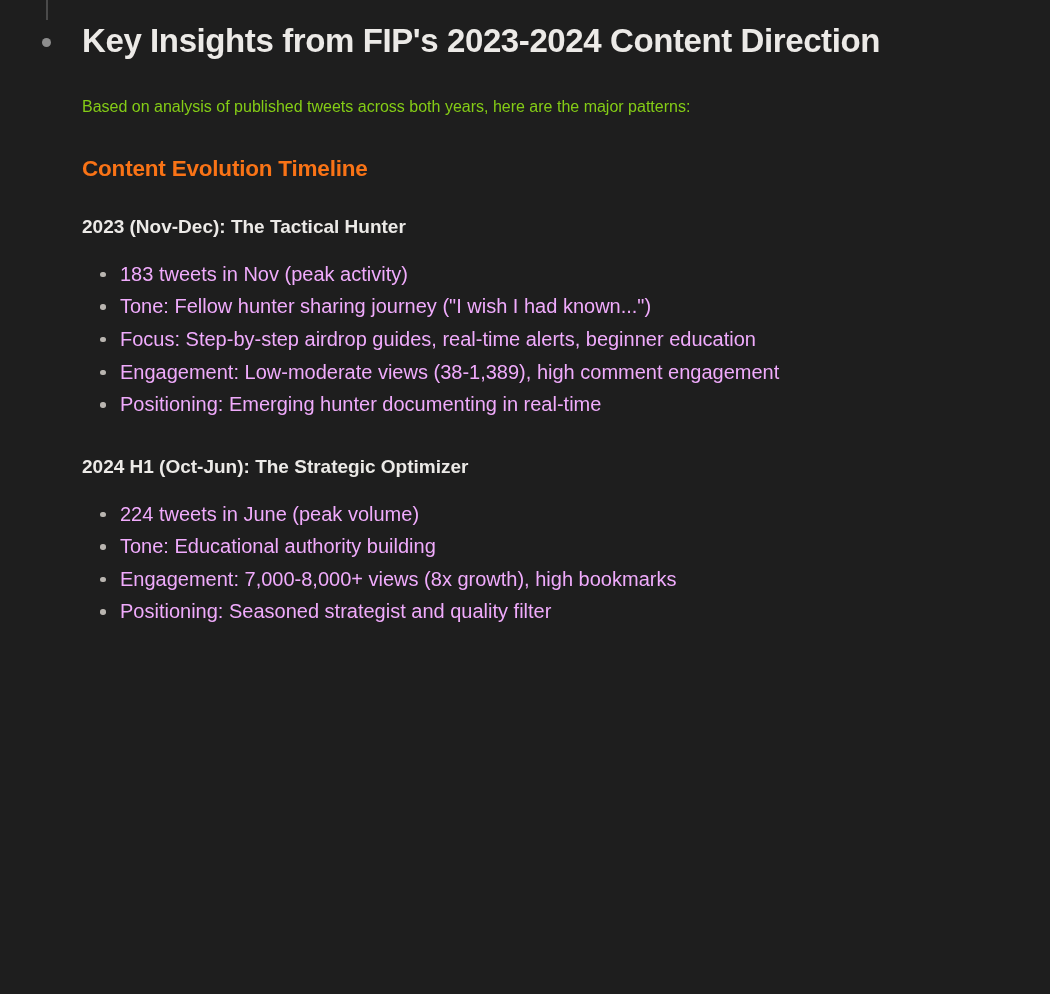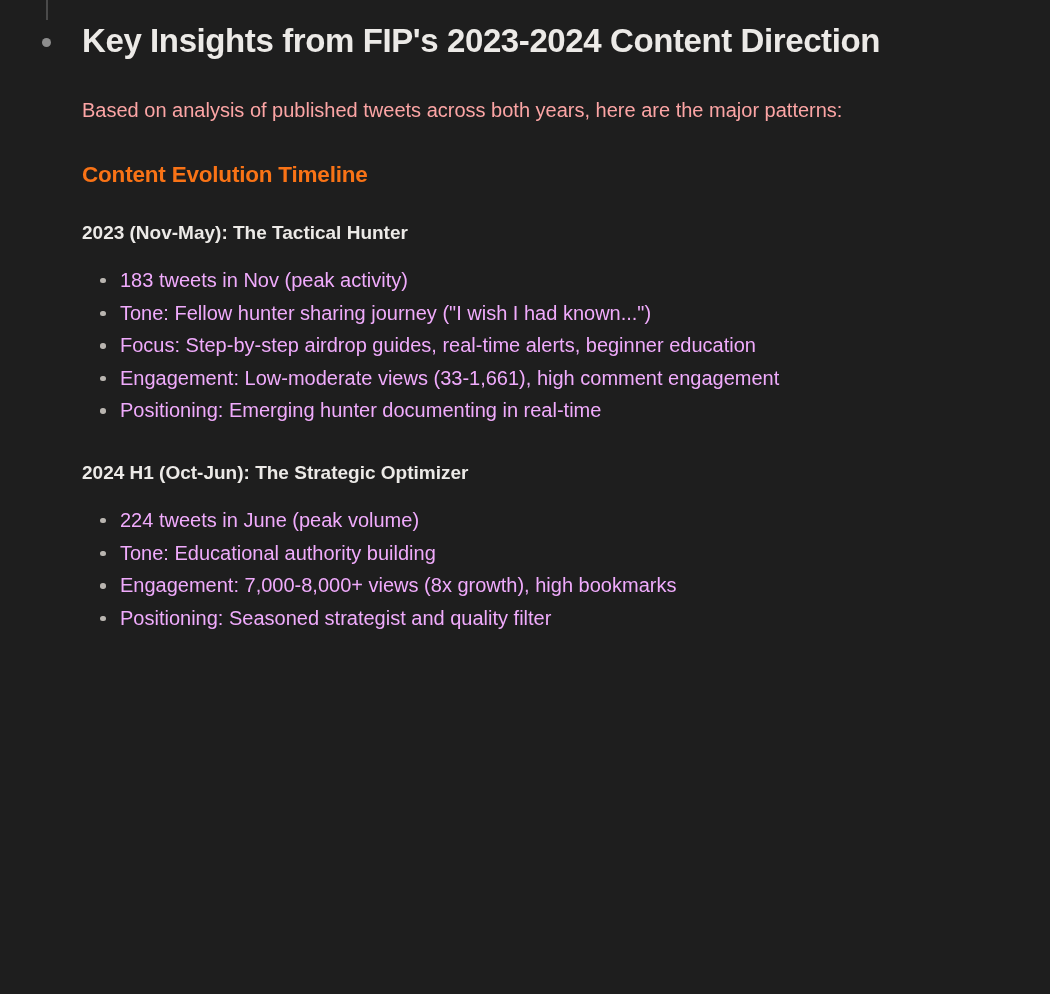--- a/index.html
+++ b/index.html
@@ -47,24 +47,24 @@
   h1.title {
     font-size: 33px;
     line-height: 1.18;
     font-weight: bold;
     letter-spacing: -0.4px;
     margin: 0 0 34px 0;
     color: #eceae7;
     max-width: 820px;
   }
   p.intro {
-    font-size: 20px;
+    font-size: 16px;
     line-height: 1.55;
     margin: 0 0 36px 0;
-    color: #fca5a5;
+    color: #84cc16;
     max-width: 925px;
   }
   h2.section {
     font-size: 22.5px;
     font-weight: bold;
     margin: 0 0 34px 0;
     color: #f97316;
     letter-spacing: -0.2px;
   }
   h3.sub {
@@ -109,26 +109,26 @@
 
   <div class="content">
 
     <h1 class="title">Key Insights from FIP's 2023-2024 Content Direction</h1>
 
     <p class="intro">Based on analysis of published tweets across both years, here are the major patterns:</p>
 
     <h2 class="section">Content Evolution Timeline</h2>
 
     <div class="block">
-      <h3 class="sub">2023 (Nov-May): The Tactical Hunter</h3>
+      <h3 class="sub">2023 (Nov-Dec): The Tactical Hunter</h3>
       <ul class="bullets">
         <li>183 tweets in Nov (peak activity)</li>
         <li>Tone: Fellow hunter sharing journey ("I wish I had known...")</li>
         <li>Focus: Step-by-step airdrop guides, real-time alerts, beginner education</li>
-        <li>Engagement: Low-moderate views (33-1,661), high comment engagement</li>
+        <li>Engagement: Low-moderate views (38-1,389), high comment engagement</li>
         <li>Positioning: Emerging hunter documenting in real-time</li>
       </ul>
     </div>
 
     <div class="block">
       <h3 class="sub">2024 H1 (Oct-Jun): The Strategic Optimizer</h3>
       <ul class="bullets">
         <li>224 tweets in June (peak volume)</li>
         <li>Tone: Educational authority building</li>
         <li>Engagement: 7,000-8,000+ views (8x growth), high bookmarks</li>

